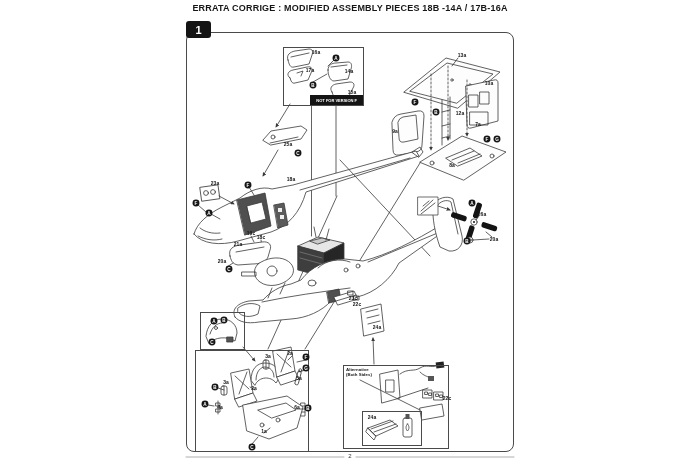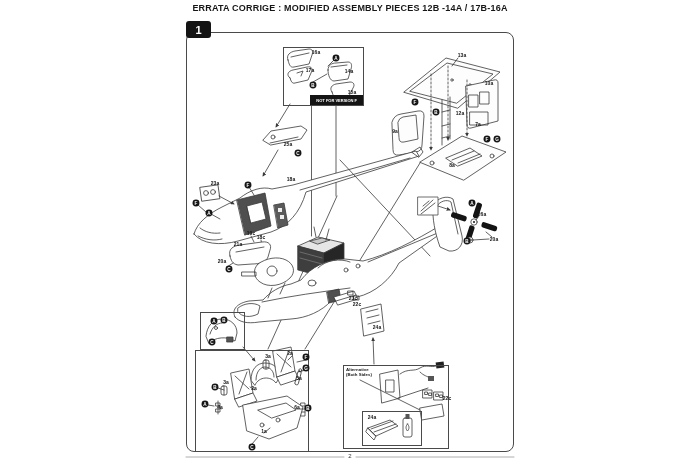--- a/index.html
+++ b/index.html
@@ -31,21 +31,21 @@
                color:#fff;display:flex;align-items:center;justify-content:center;
                font-size:8px;font-weight:bold;transform:translate(-50%,-50%) scale(.58);z-index:5;}
   #page-number{left:350px;top:452px;transform:translateX(-50%) scale(.75);font-size:8px;color:#333;}
   svg{position:absolute;left:0;top:0;}
 </style>
 </head>
 <body>
 
 <div id="stage">
 
-  <div class="abs" id="page-title">ERRATA CORRIGE : MODIFIED ASSEMBLY PIECES 12B -14A / 17B-16A</div>
+  <div class="abs" id="page-title">ERRATA CORRIGE : MODIFIED ASSEMBLY PIECES 18B -14A / 17B-16A</div>
 
   <div class="abs" id="main-panel"></div>
 
   <svg width="700" height="466" viewBox="0 0 700 466">
     <defs>
       <marker id="ah" viewBox="0 0 6 6" refX="5" refY="3" markerWidth="5" markerHeight="5" orient="auto">
         <path d="M0,0 L6,3 L0,6 Z" fill="#3a3a3a"></path>
       </marker>
     </defs>
 

